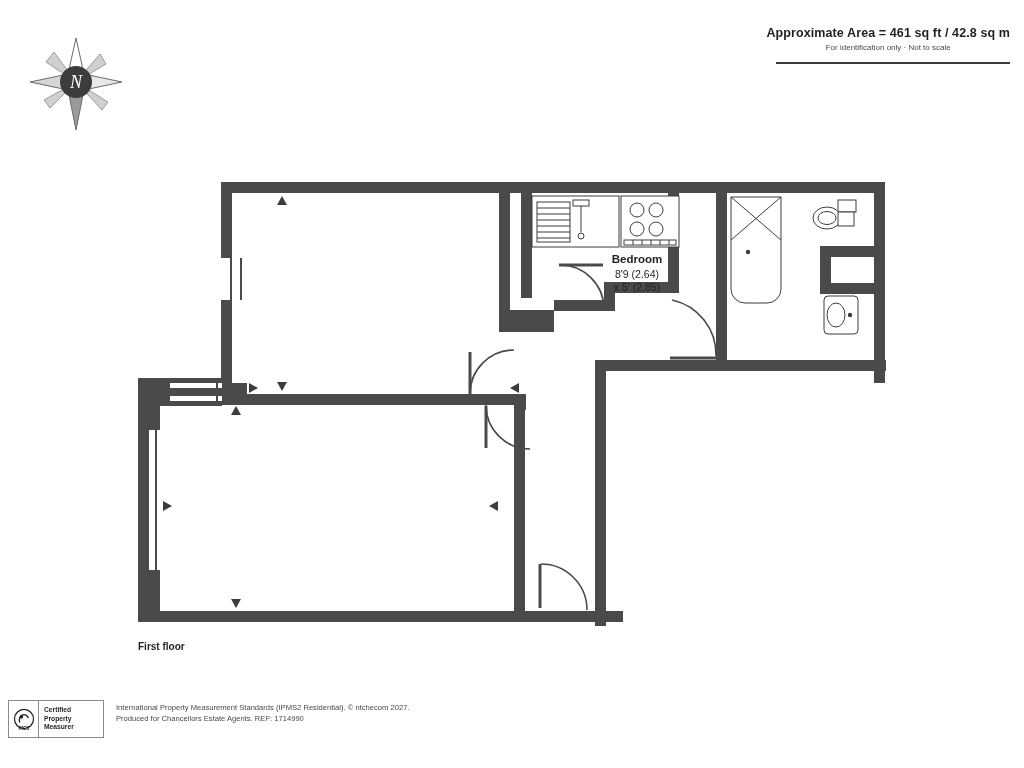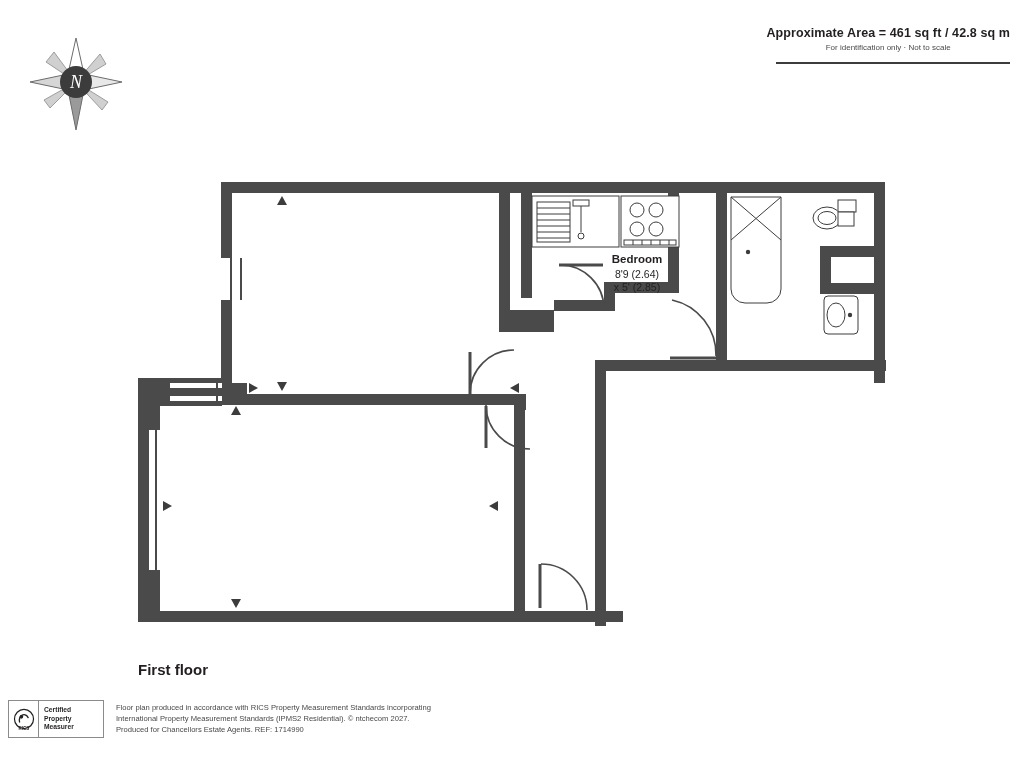--- a/index.html
+++ b/index.html
@@ -73,24 +73,23 @@
     display: block;
   }
   #label-bedroom { left: 300px; top: 252px; width: 126px; }
   #label-kitchen { left: 575px; top: 252px; width: 124px; }
   #label-reception { left: 293px; top: 488px; width: 140px; }
 
   
   #floor-caption {
     left: 138px;
     top: 641px;
-    font-size: 15px;
+    font-size: 10px;
     font-weight: bold;
     color: #231f20;
-    margin-top: 20px;
   }
 
   
   #footer-credit {
     left: 116px;
     top: 702px;
     width: 480px;
     font-size: 7.6px;
     line-height: 1.45;
     color: #4a4748;
@@ -309,18 +308,17 @@
       </svg>
     </div>
     <div class="rics-text">
       <div>Certified</div>
       <div>Property</div>
       <div>Measurer</div>
     </div>
   </div>
 
   <div id="footer-credit" class="abs">
-    <div>Floor plan produced in accordance with RICS Property Measurement Standards incorporating</div>
     <div>International Property Measurement Standards (IPMS2 Residential).   © ntchecom 2027.</div>
     <div>Produced for Chancellors Estate Agents.   REF: 1714990</div>
   </div>
 
 </div>
 
 </body></html>

